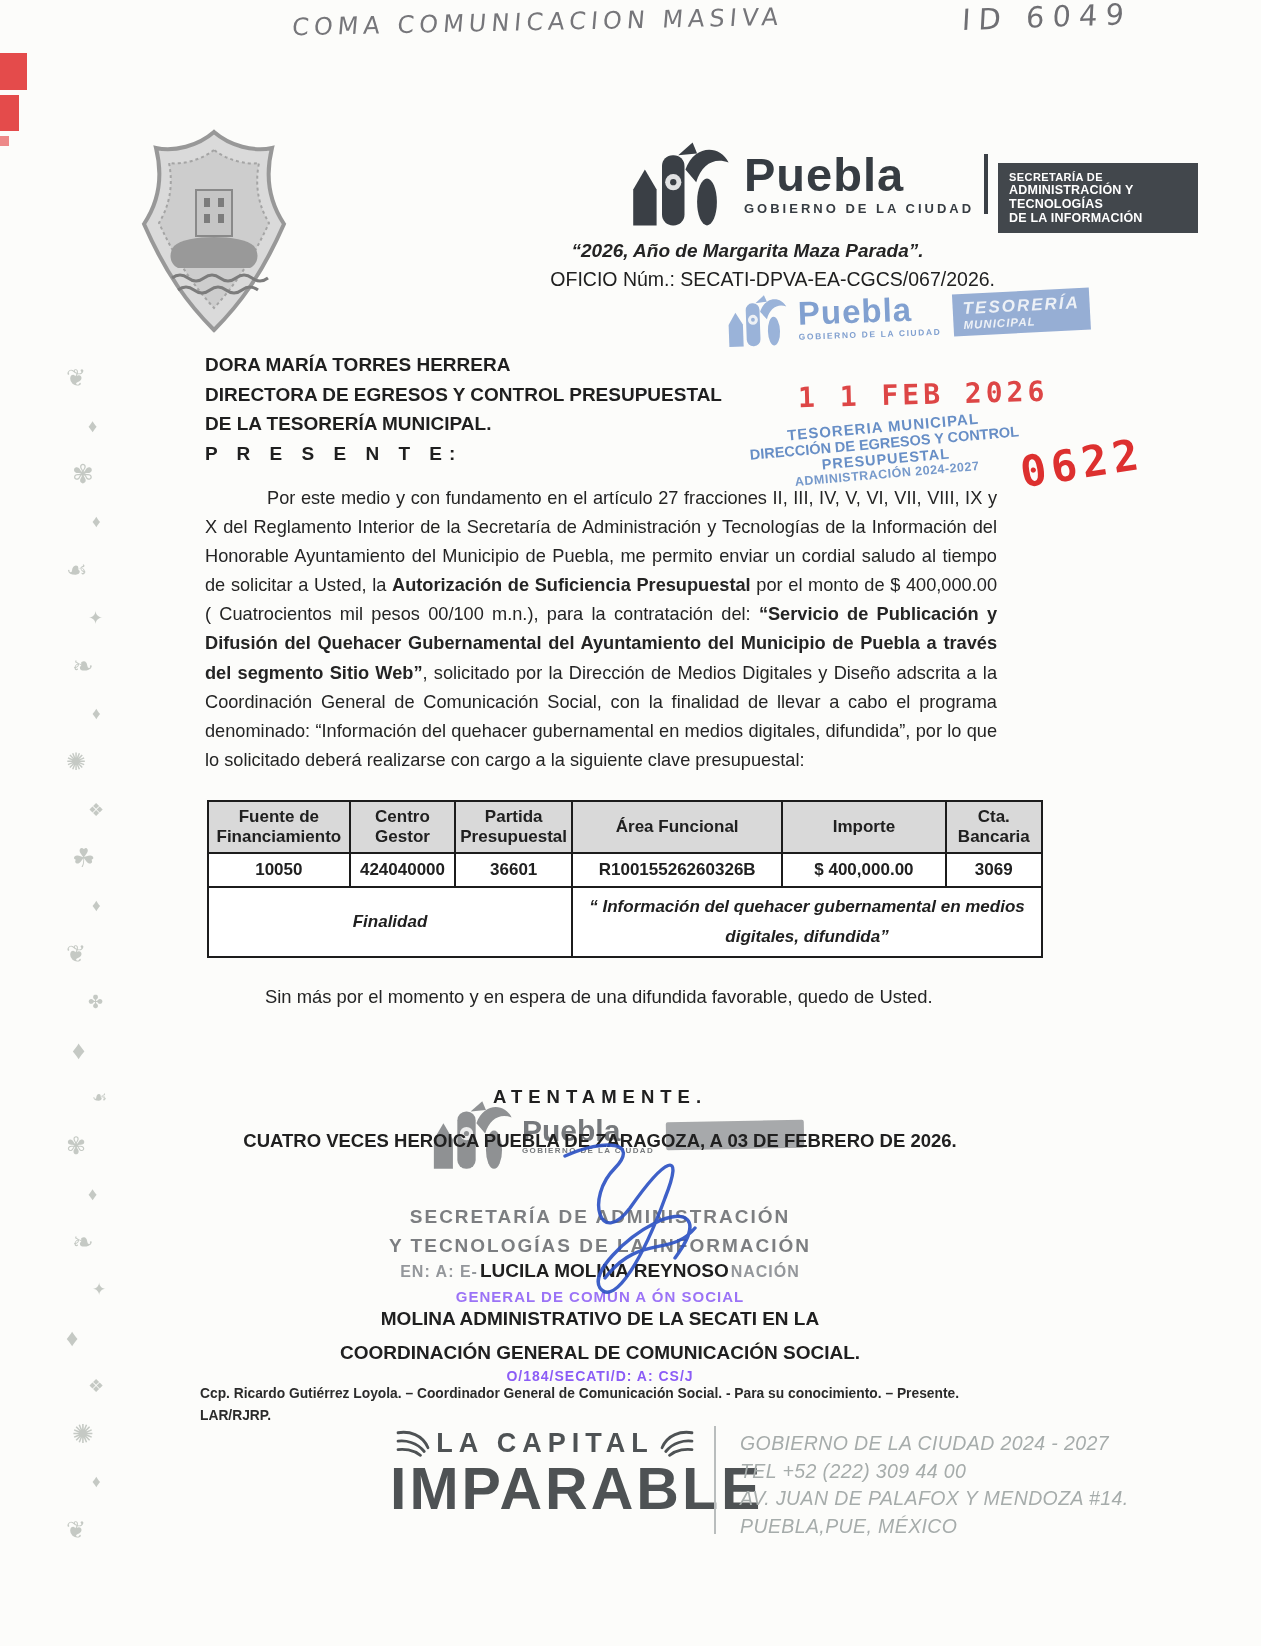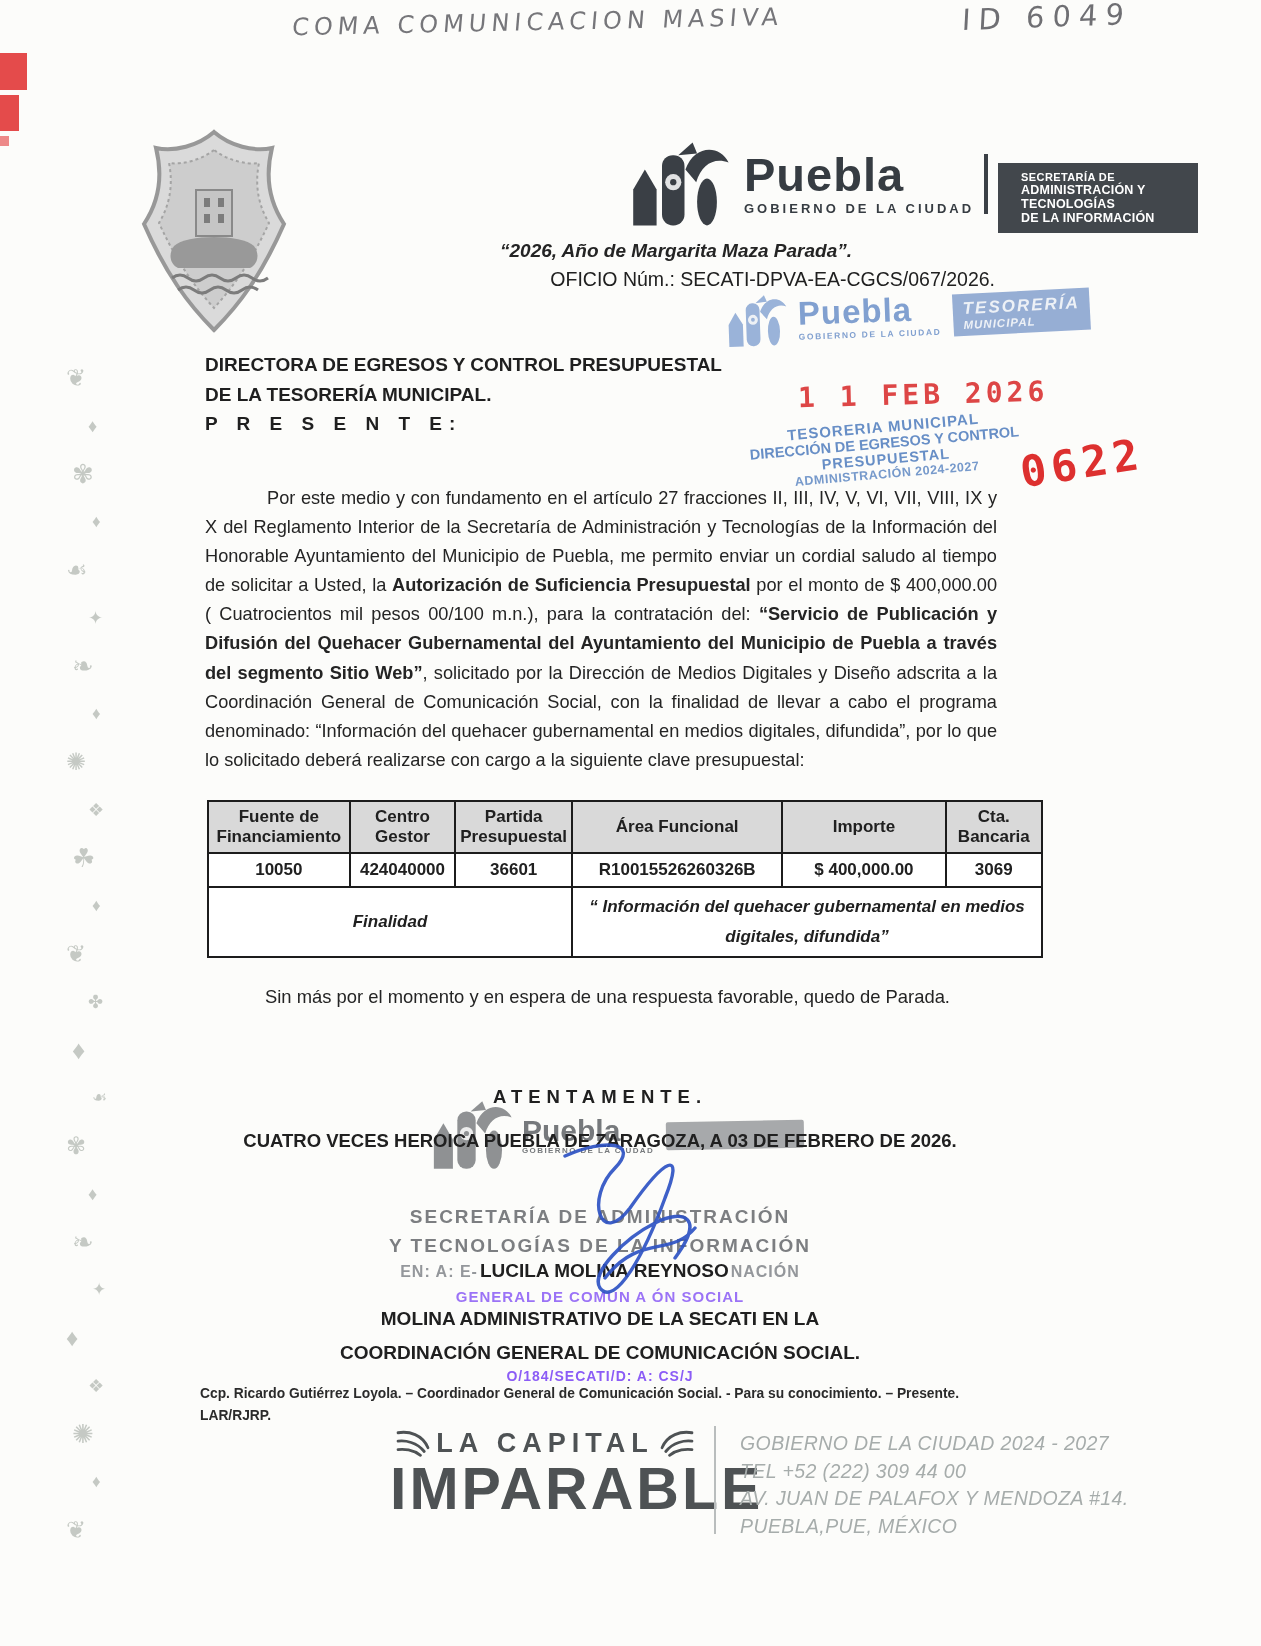--- a/index.html
+++ b/index.html
@@ -33,25 +33,25 @@
   .o2 { font-size:26px; margin-left:8px; }
   .o3 { font-size:17px; margin-left:28px; }
   
   .shield { position:absolute; left:126px; top:128px; opacity:.9; }
   
   .hdr { position:absolute; left:626px; top:134px; display:flex; align-items:center; gap:10px; }
   .hdr-word { text-align:left; color:#363c42; }
   .hdr-word .brand { font-size:47px; font-weight:bold; letter-spacing:1px; line-height:46px; }
   .hdr-word .sub { font-size:13px; font-weight:bold; letter-spacing:3px; margin-top:3px; }
   .hdr-bar { width:4px; height:60px; background:#3b4046; }
-  .hdr-box { background:#42474c; color:#fff; padding:8px 23px; width:200px;margin-top:29px; }
+  .hdr-box { background:#42474c; color:#fff; padding:8px 11px; width:200px;margin-top:29px; }
   .hdr-box .b1 { font-size:11px; font-weight:bold; letter-spacing:.4px; }
   .hdr-box .b2, .hdr-box .b3 { font-size:12.5px; font-weight:bold; letter-spacing:.2px; }
   
-  .legend { position:absolute; left:500px; top:240px; width:495px; text-align:left;
+  .legend { position:absolute; left:500px; top:240px; width:495px; text-align:center;
             font-size:19px; font-weight:bold; font-style:italic; color:#242424; }
   .oficio { position:absolute; left:500px; top:268px; width:495px; text-align:right;
             font-size:19.5px; font-weight:normal; color:#202020; }
   
   .bstamp { position:absolute; left:724px; top:288px; display:flex; align-items:center; gap:8px;
             transform:rotate(-2deg); mix-blend-mode:multiply; opacity:.85; }
   .bstamp .word { color:#6d92cd; }
   .bstamp .brand { font-size:33px; font-weight:bold; line-height:32px; letter-spacing:1px; }
   .bstamp .sub { font-size:8.5px; font-weight:bold; letter-spacing:1.6px; margin-top:2px; }
   .bstamp .box { background:rgba(112,145,202,.85); color:#eef3fb; padding:5px 10px;
@@ -243,20 +243,21 @@
   <div class="boffice">
     <div class="l1">TESORERIA MUNICIPAL</div>
     <div class="l2">DIRECCIÓN DE EGRESOS Y CONTROL</div>
     <div class="l3">PRESUPUESTAL</div>
     <div class="l4">ADMINISTRACIÓN 2024-2027</div>
   </div>
 
   <div class="folio">0622</div>
 
   <div class="recipient">
+    <div>DORA MARÍA TORRES HERRERA</div>
     <div>DIRECTORA DE EGRESOS Y CONTROL PRESUPUESTAL</div>
     <div>DE LA TESORERÍA MUNICIPAL.</div>
     <div class="presente">P R E S E N T E:</div>
   </div>
 
   <p class="bodytext"><span>Por este medio y con fundamento en el artículo 27 fracciones II, III, IV, V, VI, VII, VIII, IX y X del Reglamento Interior de la Secretaría de Administración y Tecnologías de la Información del Honorable Ayuntamiento del Municipio de Puebla, me permito enviar un cordial saludo al tiempo de solicitar a Usted, la </span><span class="bold">Autorización de Suficiencia Presupuestal</span><span> por el monto de $ 400,000.00 ( Cuatrocientos mil pesos 00/100 m.n.), para la contratación del: </span><span class="bold">“Servicio de Publicación y Difusión del Quehacer Gubernamental del Ayuntamiento del Municipio de Puebla a través del segmento Sitio Web”</span><span>, solicitado por la Dirección de Medios Digitales y Diseño adscrita a la Coordinación General de Comunicación Social, con la finalidad de llevar a cabo el programa denominado: “Información del quehacer gubernamental en medios digitales, difundida”, por lo que lo solicitado deberá realizarse con cargo a la siguiente clave presupuestal:</span></p>
 
   <table class="budget">
     <colgroup>
       <col style="width:142px">
@@ -283,21 +284,21 @@
       <td>$  400,000.00</td>
       <td>3069</td>
     </tr>
     <tr>
       <td class="fin-label" colspan="3">Finalidad</td>
       <td class="fin-value" colspan="3">“ Información del quehacer gubernamental en medios digitales, difundida”</td>
     </tr>
   </tbody>
     </table>
 
-  <div class="closing">Sin más por el momento y en espera de una respuesta favorable, quedo de Parada.</div>
+  <div class="closing">Sin más por el momento y en espera de una difundida favorable, quedo de Usted.</div>
   <div class="atte">ATENTAMENTE.</div>
 
   <div class="gstamp">
     <svg width="88" height="74" viewBox="0 0 120 100" style="color:#53575b;opacity:.8">
       <use href="#puebla-icon"></use>
     </svg>
     <div class="word">
       <div class="brand">Puebla</div>
       <div class="sub">GOBIERNO DE LA CIUDAD</div>
     </div>

